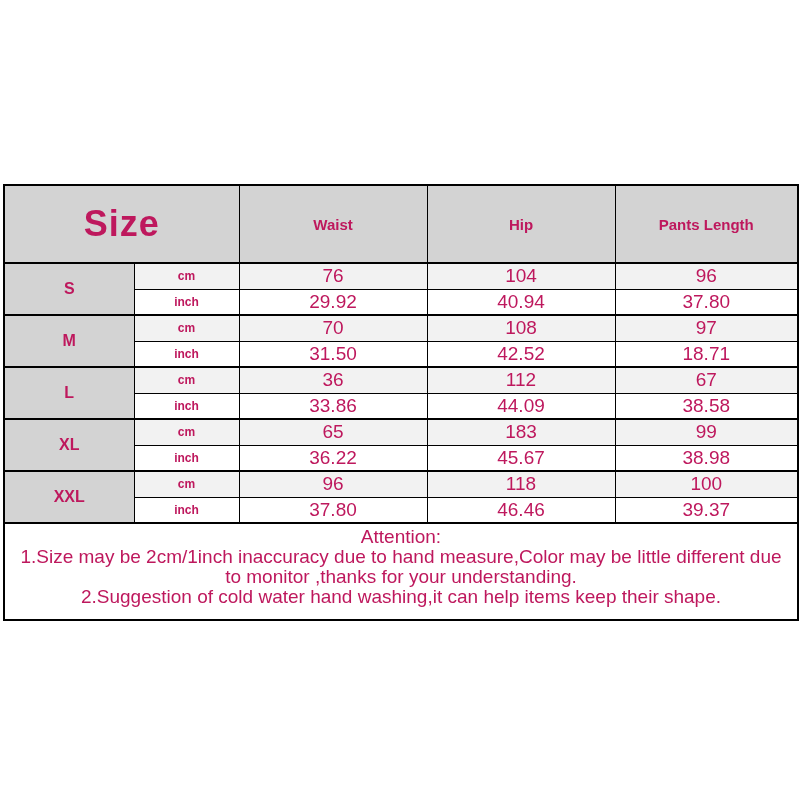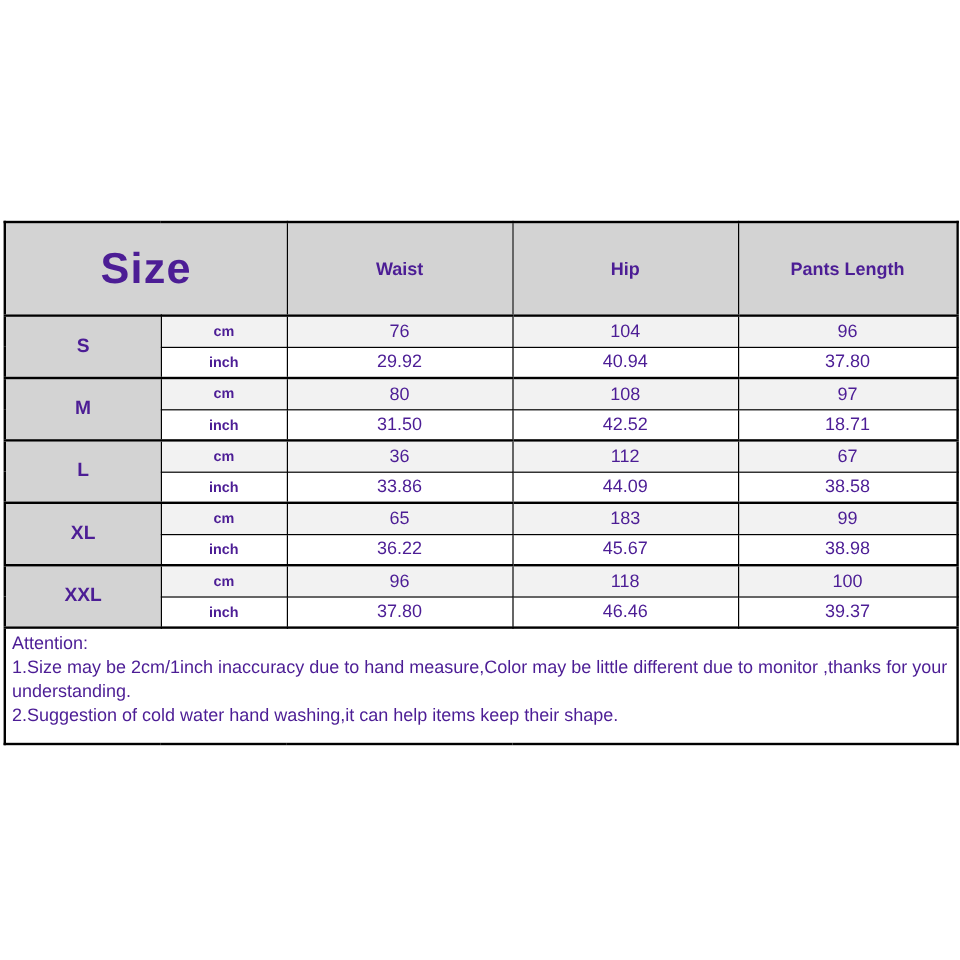--- a/index.html
+++ b/index.html
@@ -26,21 +26,21 @@
     width: 794px;
     border: 2px solid #000000;
   }
   th, td {
     border: 1px solid #000000;
     text-align: center;
     vertical-align: middle;
     padding: 0;
     overflow: hidden;
     font-family: "Liberation Sans", sans-serif;
-    color: #4c1d95;
+    color: #be185d;
   }
   tr.header-row { height: 78px; }
   tr.header-row th {
     background: #d3d3d3;
     border-bottom: 2px solid #000000;
   }
   .size-title {
     font-size: 36px;
     font-weight: bold;
     letter-spacing: 1px;
@@ -56,28 +56,28 @@
     font-size: 16px;
   }
   tr.cm-row > td { background: #f2f2f2; }
   tr.inch-row > td { background: #ffffff; }
   tr.group-start > th,
   tr.group-start > td { border-top: 2px solid #000000; }
   td.unit {
     font-weight: bold;
     font-size: 12px;
   }
-  td.val { font-size: 15px; }
+  td.val { font-size: 19px; }
   tr.attention-row { height: 88px; }
   td.attention-cell {
     border-top: 2px solid #000000;
-    text-align: left;
+    text-align: center;
     vertical-align: top;
     padding: 3px 5px 12px 5px;
-    font-size: 15px;
+    font-size: 19px;
     line-height: 20px;
     background: #ffffff;
   }
 </style>
 </head>
 <body>
 
 <div class="chart-wrap">
   <table class="size-chart">
     <colgroup>
@@ -107,21 +107,21 @@
       <tr class="data-row inch-row">
         <td class="unit">inch</td>
         <td class="val">29.92</td>
         <td class="val">40.94</td>
         <td class="val">37.80</td>
       </tr>
 
       <tr class="data-row cm-row group-start">
         <th class="size-label" rowspan="2">M</th>
         <td class="unit">cm</td>
-        <td class="val">80</td>
+        <td class="val">70</td>
         <td class="val">108</td>
         <td class="val">97</td>
       </tr>
       <tr class="data-row inch-row">
         <td class="unit">inch</td>
         <td class="val">31.50</td>
         <td class="val">42.52</td>
         <td class="val">18.71</td>
       </tr>
 

